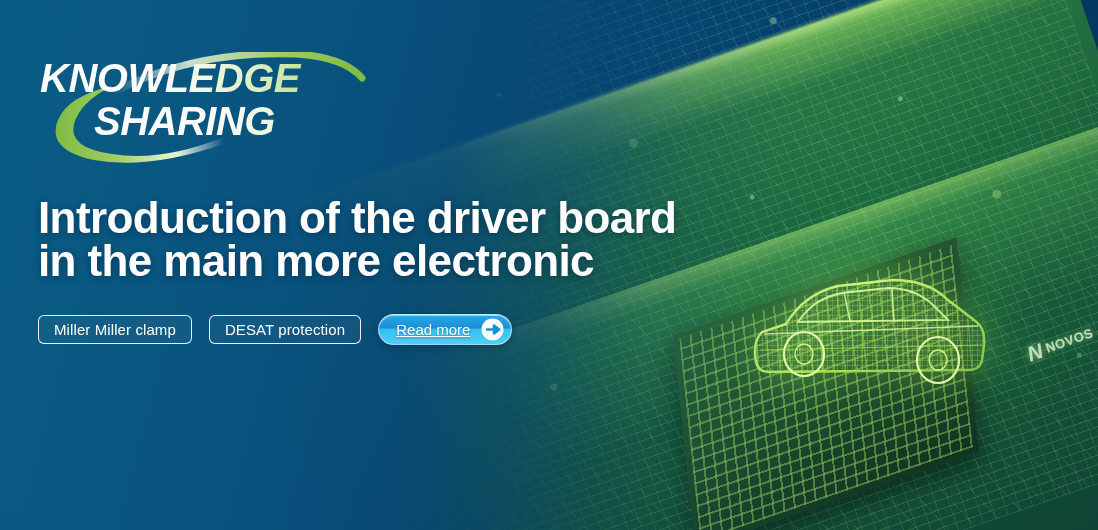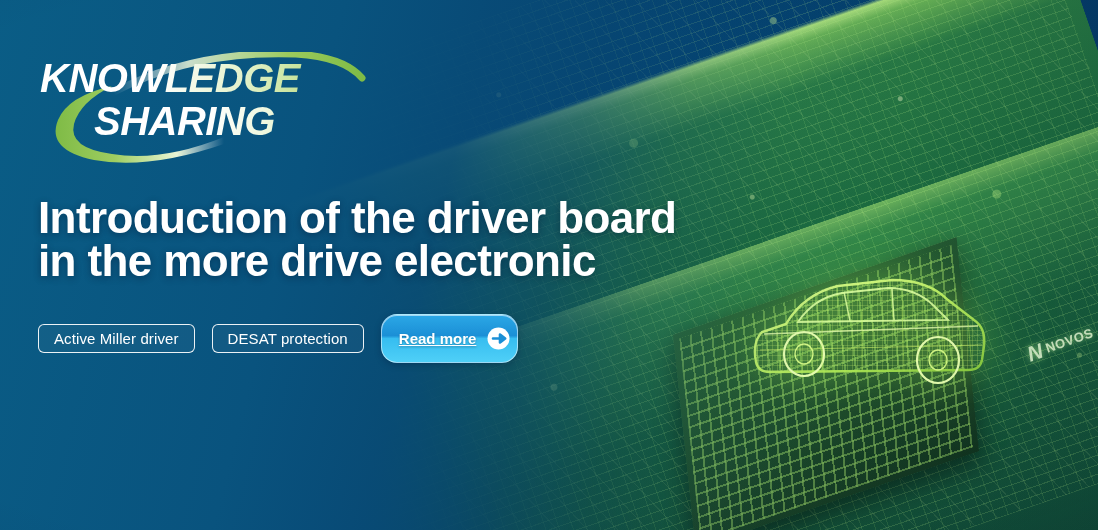--- a/index.html
+++ b/index.html
@@ -271,30 +271,30 @@
     font-weight:400;
     letter-spacing:0.1px;
     background:rgba(255,255,255,0.04);
     white-space:nowrap;
     cursor:pointer;
   }
   .cta {
     display:inline-flex;
     align-items:center;
     gap:11px;
-    height:49px;
+    height:31px;
     padding:0 7px 0 17px;
     border-radius:16px;
     border:1px solid rgba(255,255,255,0.55);
     background:linear-gradient(180deg,#2ba8e6 0%, #1b8fd6 44%, #36bdf0 50%, #4fd0f7 100%);
     box-shadow:inset 0 1px 0 rgba(255,255,255,0.55),
                0 2px 6px rgba(0,30,60,0.35);
     color:#ffffff;
     font-size:15px;
-    font-weight:700;
+    font-weight:400;
     white-space:nowrap;
     cursor:pointer;
   }
   .cta-label { text-shadow:0 1px 2px rgba(0,40,80,0.45); }
   .cta-arrow { display:block; flex:0 0 auto; }
 </style>
 </head>
 <body>
 
 <div class="banner">
@@ -381,25 +381,25 @@
       </svg>
 
       <div class="logo-text">
         <div class="logo-line logo-line-1">KNOWLEDGE</div>
         <div class="logo-line logo-line-2">SHARING</div>
       </div>
     </div>
 
     <h1 class="headline">
       <span class="hl-line">Introduction of the driver board</span>
-      <span class="hl-line">in the more drive electronic</span>
+      <span class="hl-line">in the main more electronic</span>
     </h1>
 
     <div class="actions">
-      <span class="tag">Active Miller driver</span>
+      <span class="tag">Miller Miller clamp</span>
       <span class="tag">DESAT protection</span>
 
       <a class="cta" href="#">
         <span class="cta-label">Read more</span>
         <svg class="cta-arrow" width="23" height="23" viewBox="0 0 23 23">
           <circle cx="11.5" cy="11.5" r="11" fill="#ffffff"></circle>
           <path d="M6 11.5 H13 M13 11.5 L13 7.6 L18.2 11.5 L13 15.4 Z" fill="#1b8fd6" stroke="#1b8fd6" stroke-width="2.6" stroke-linejoin="round" stroke-linecap="round"></path>
         </svg>
       </a>
     </div>

